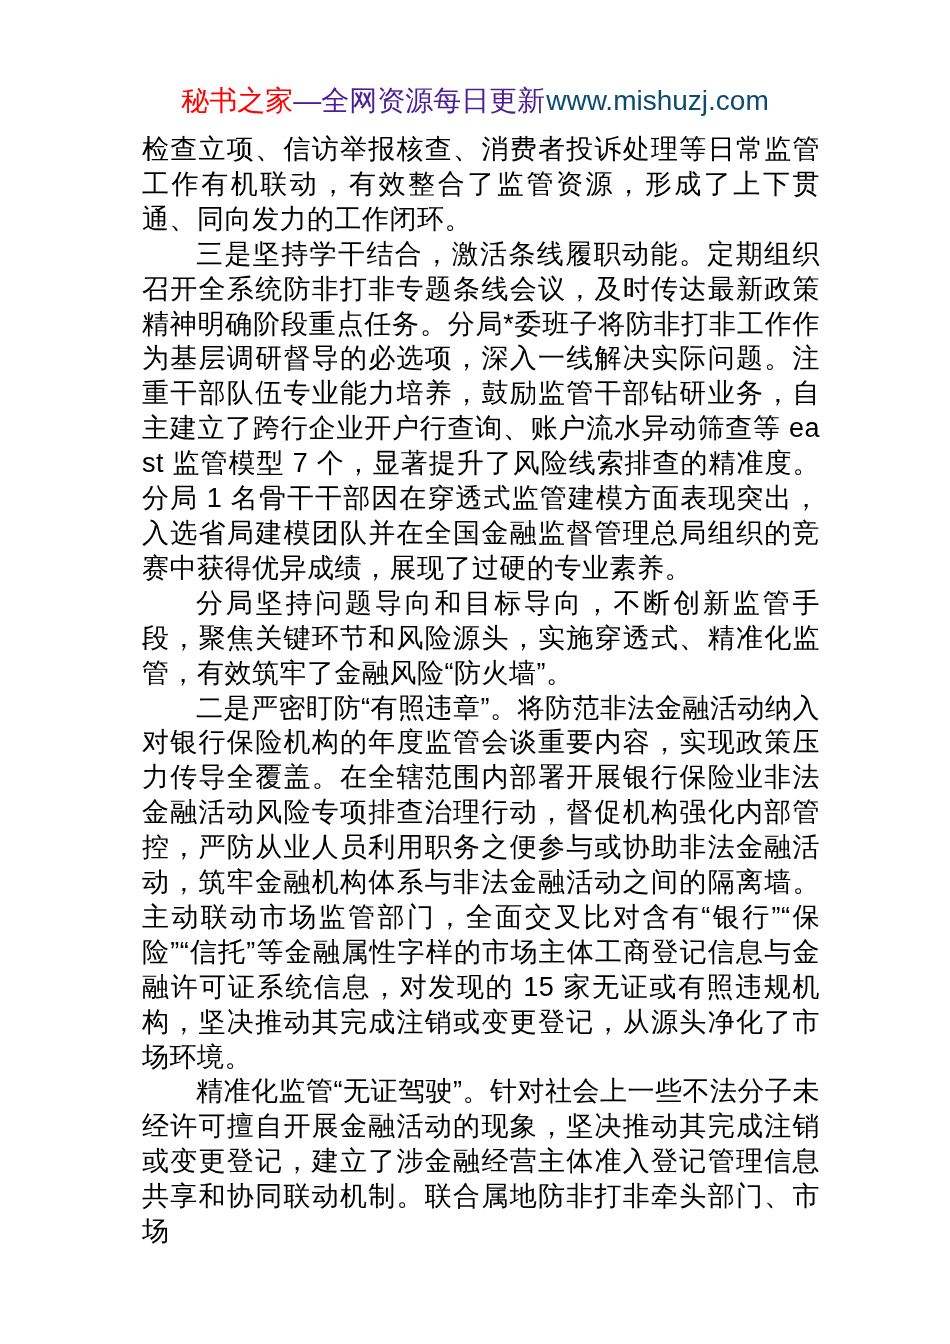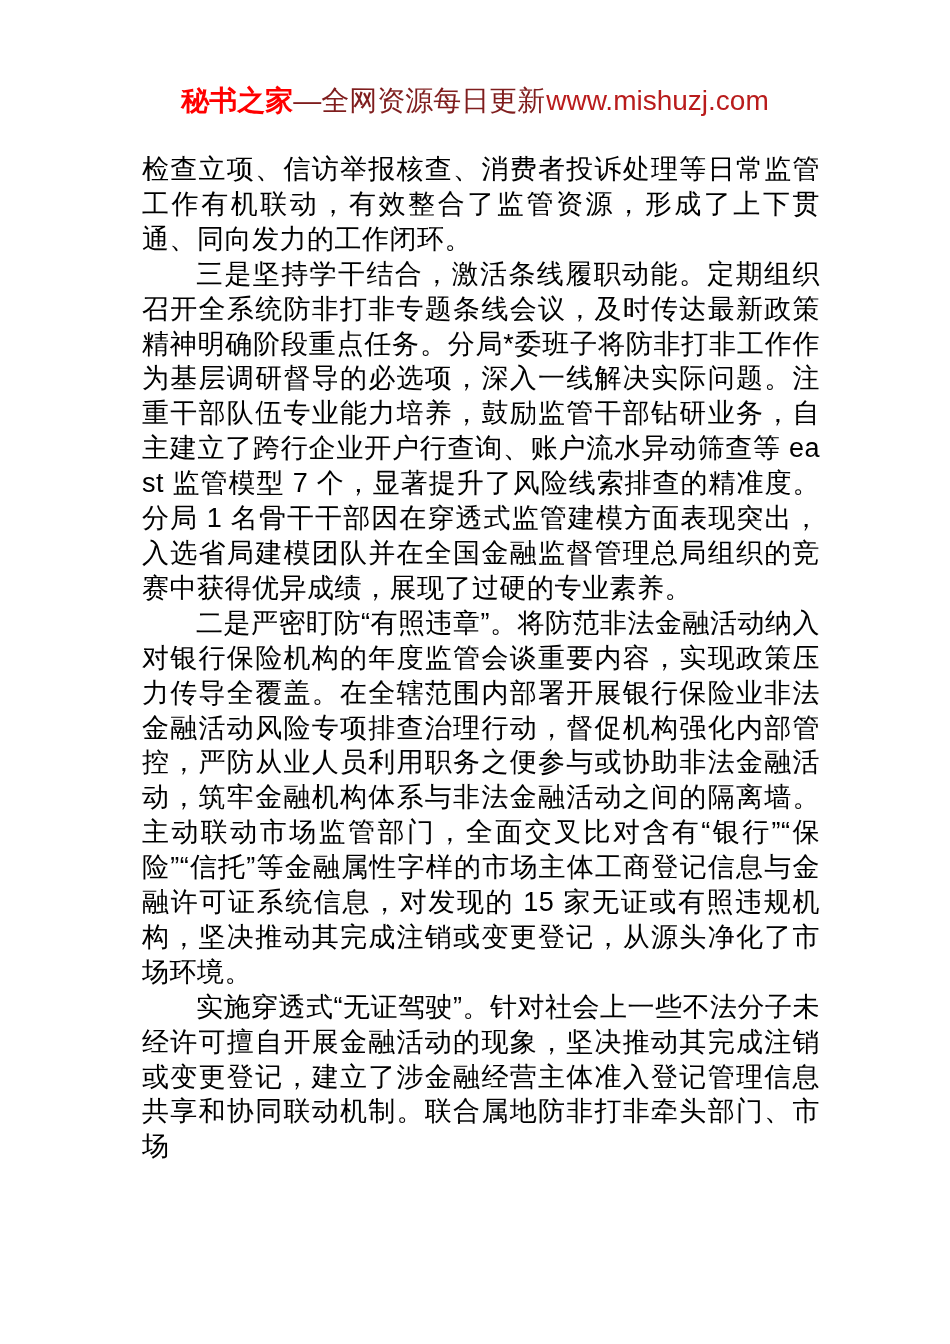--- a/index.html
+++ b/index.html
@@ -21,34 +21,34 @@
     top: 84px;
     left: 0;
     width: 100%;
     text-align: center;
     font-size: 28px;
     line-height: 34px;
     white-space: nowrap;
   }
   .site-name {
     color: #ff0000;
-    font-weight: bold;
+    font-weight: normal;
   }
   .tagline {
-    color: #7f1d1d;
+    color: #4c1d95;
   }
   .site-url {
-    color: #b91c1c;
+    color: #0c4a6e;
     text-decoration: none;
     margin-left: 1px;
   }
   .doc-body {
     position: absolute;
     left: 142px;
-    top: 152px;
+    top: 132px;
     width: 678px;
   }
   .para {
     margin: 0;
     font-size: 27px;
     line-height: 34.9px;
     text-align: justify;
     letter-spacing: 0.5px;
     word-break: break-all;
   }
@@ -64,17 +64,18 @@
 
 <div class="page">
 
   <div class="doc-header">
     <span class="site-name">秘书之家</span><span class="tagline">—全网资源每日更新</span><span class="site-url">www.mishuzj.com</span>
   </div>
 
   <div class="doc-body" id="doc-body">
       <p class="para"><span class="run">检查立项、信访举报核查、消费者投诉处理等日常监管工作有机联动，有效整合了监管资源，形成了上下贯通、同向发力的工作闭环。</span></p>
       <p class="para indent"><span class="run-bold">三是坚持学干结合，激活条线履职动能。</span><span class="run">定期组织召开全系统防非打非专题条线会议，及时传达最新政策精神明确阶段重点任务。分局*委班子将防非打非工作作为基层调研督导的必选项，深入一线解决实际问题。注重干部队伍专业能力培养，鼓励监管干部钻研业务，自主建立了跨行企业开户行查询、账户流水异动筛查等 east 监管模型 7 个，显著提升了风险线索排查的精准度。分局 1 名骨干干部因在穿透式监管建模方面表现突出，入选省局建模团队并在全国金融监督管理总局组织的竞赛中获得优异成绩，展现了过硬的专业素养。</span></p>
+      <p class="para indent"><span class="run">分局坚持问题导向和目标导向，不断创新监管手段，聚焦关键环节和风险源头，实施穿透式、精准化监管，有效筑牢了金融风险“防火墙”。</span></p>
       <p class="para indent"><span class="run-bold">二是严密盯防“有照违章”</span><span class="run">。将防范非法金融活动纳入对银行保险机构的年度监管会谈重要内容，实现政策压力传导全覆盖。在全辖范围内部署开展银行保险业非法金融活动风险专项排查治理行动，督促机构强化内部管控，严防从业人员利用职务之便参与或协助非法金融活动，筑牢金融机构体系与非法金融活动之间的隔离墙。主动联动市场监管部门，全面交叉比对含有“银行”“保险”“信托”等金融属性字样的市场主体工商登记信息与金融许可证系统信息，对发现的 15 家无证或有照违规机构，坚决推动其完成注销或变更登记，从源头净化了市场环境。</span></p>
-      <p class="para indent"><span class="run-bold">实施穿透式“无证驾驶”</span><span class="run">。针对社会上一些不法分子未经许可擅自开展金融活动的现象，坚决推动其完成注销或变更登记，建立了涉金融经营主体准入登记管理信息共享和协同联动机制。联合属地防非打非牵头部门、市场</span></p>
+      <p class="para indent"><span class="run-bold">精准化监管“无证驾驶”</span><span class="run">。针对社会上一些不法分子未经许可擅自开展金融活动的现象，坚决推动其完成注销或变更登记，建立了涉金融经营主体准入登记管理信息共享和协同联动机制。联合属地防非打非牵头部门、市场</span></p>
     </div>
 
 </div>
 
 </body></html>

